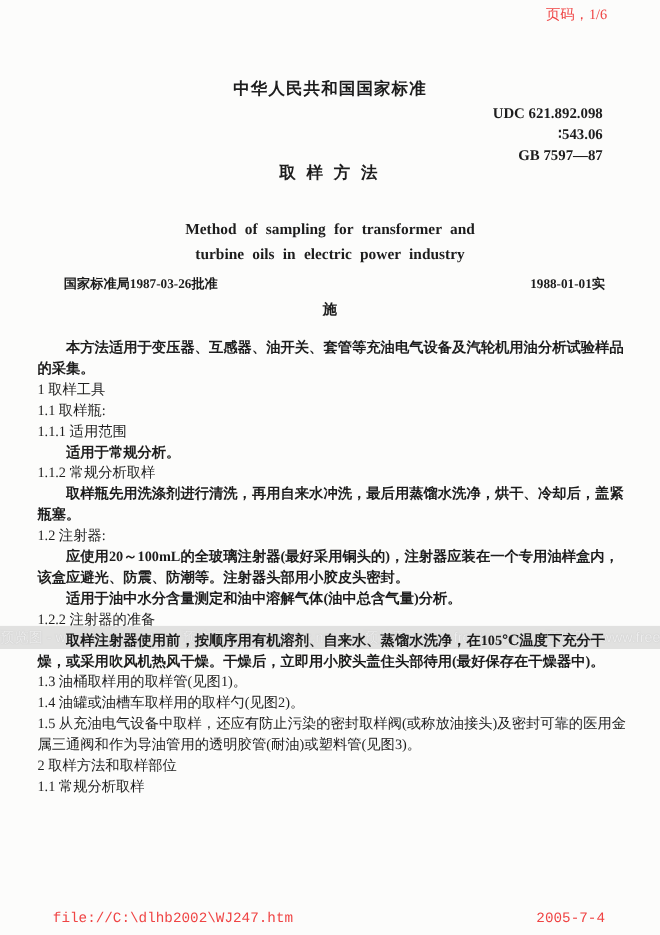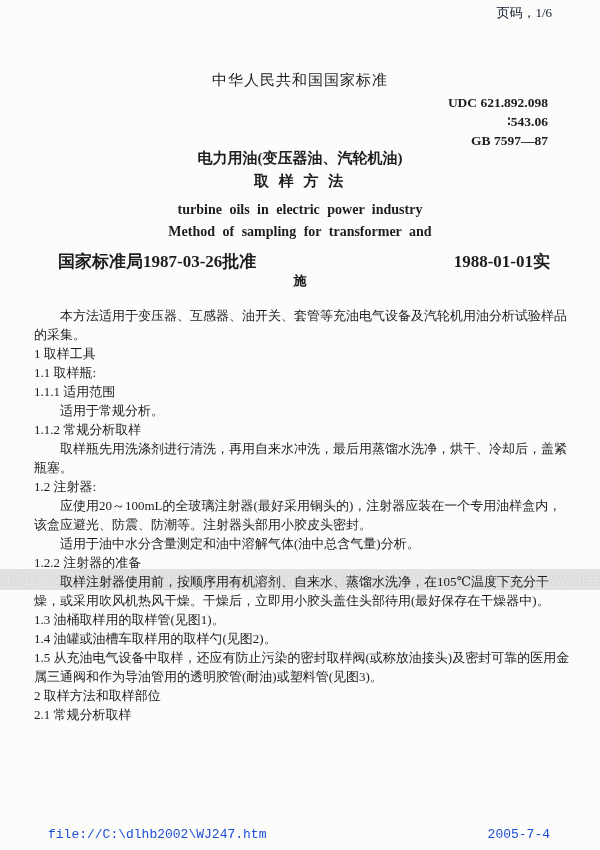--- a/index.html
+++ b/index.html
@@ -5,67 +5,66 @@
   html,body{margin:0;padding:0;}
   body{
     width:600px;height:850px;
     background:#fcfcfb;
     font-family:"Liberation Serif","DejaVu Serif",serif;
     color:#1d1d1d;
     position:relative;
     overflow:hidden;
   }
   .abs{position:absolute;}
-  #pagenum{top:4px;right:48px;font-size:13px;color:#0f172a;}
-  #std-label{top:71px;left:0;width:100%;text-align:center;font-weight:normal;font-size:15px;letter-spacing:1px;}
+  #pagenum{top:4px;right:48px;font-size:13px;color:#ef4444;}
+  #std-label{top:71px;left:0;width:100%;text-align:center;font-weight:bold;font-size:15px;letter-spacing:1px;}
   #udc-block{top:93px;right:52px;text-align:right;font-weight:bold;font-size:13.5px;line-height:19px;font-family:Liberation Serif, serif;}
   #title-cn{top:147px;left:0;width:100%;text-align:center;font-weight:bold;font-size:15px;line-height:23px;}
   #title-cn .spaced{letter-spacing:3px;}
   #title-en{top:199px;left:0;width:100%;text-align:center;font-weight:bold;font-size:14px;line-height:22px;word-spacing:4px;}
-  #approval{top:250px;left:58px;right:50px;display:flex;justify-content:space-between;font-weight:bold;font-size:17px;}
+  #approval{top:250px;left:58px;right:50px;display:flex;justify-content:space-between;font-weight:bold;font-size:12px;}
   #approval-wrap{top:272px;left:0;width:100%;text-align:center;font-weight:bold;font-size:13px;}
   #doc-body{top:306px;left:34px;width:536px;font-size:13px;line-height:19px;z-index:2;}
   #doc-body p{margin:0;padding:0;}
-  #doc-body p.indent{text-indent:2em;}
+  #doc-body p.indent{text-indent:2em;font-weight:bold;}
   #watermark-band{
     top:569px;left:0;width:600px;height:21px;
     background:rgba(181,181,181,0.38);
     z-index:1;
     font-family:"Liberation Sans","DejaVu Sans",sans-serif;
     font-size:13px;line-height:21px;
     color:#ededed;
     white-space:nowrap;overflow:hidden;
     text-shadow:0 0 1px rgba(160,160,160,0.6);
   }
   #watermark-band span{margin-right:26px;}
-  .footer{bottom:8px;font-family:"Liberation Mono","DejaVu Sans Mono",monospace;font-size:13px;color:#1d4ed8;text-align:center;}
+  .footer{bottom:8px;font-family:"Liberation Mono","DejaVu Sans Mono",monospace;font-size:13px;color:#ef4444;text-align:center;}
   #footer-path{left:48px;}
   #footer-date{right:50px;margin-top:40px;}
 </style>
 </head>
 <body>
 
 <div id="pagenum" class="abs">页码，1/6</div>
 
 <div id="std-label" class="abs">中华人民共和国国家标准</div>
 
 <div id="udc-block" class="abs">
   <div>UDC 621.892.098</div>
   <div>∶543.06</div>
   <div>GB 7597—87</div>
 </div>
 
 <div id="title-cn" class="abs">
-  <div>电力用油(变压器油、汽轮机油)</div>
   <div class="spaced">取 样 方 法</div>
 </div>
 
 <div id="title-en" class="abs">
+  <div>Method of sampling for transformer and</div>
   <div>turbine oils in electric power industry</div>
-  <div>Method of sampling for transformer and</div>
 </div>
 
 <div id="approval" class="abs">
   <span>国家标准局1987-03-26批准</span>
   <span>1988-01-01实</span>
 </div>
 <div id="approval-wrap" class="abs">施</div>
 
 <div id="doc-body" class="abs">
   <p class="indent">本方法适用于变压器、互感器、油开关、套管等充油电气设备及汽轮机用油分析试验样品的采集。</p>
@@ -77,21 +76,21 @@
   <p class="indent">取样瓶先用洗涤剂进行清洗，再用自来水冲洗，最后用蒸馏水洗净，烘干、冷却后，盖紧瓶塞。</p>
   <p>1.2 注射器:</p>
   <p class="indent">应使用20～100mL的全玻璃注射器(最好采用铜头的)，注射器应装在一个专用油样盒内，该盒应避光、防震、防潮等。注射器头部用小胶皮头密封。</p>
   <p class="indent">适用于油中水分含量测定和油中溶解气体(油中总含气量)分析。</p>
   <p>1.2.2 注射器的准备</p>
   <p class="indent">取样注射器使用前，按顺序用有机溶剂、自来水、蒸馏水洗净，在105℃温度下充分干燥，或采用吹风机热风干燥。干燥后，立即用小胶头盖住头部待用(最好保存在干燥器中)。</p>
   <p>1.3 油桶取样用的取样管(见图1)。</p>
   <p>1.4 油罐或油槽车取样用的取样勺(见图2)。</p>
   <p>1.5 从充油电气设备中取样，还应有防止污染的密封取样阀(或称放油接头)及密封可靠的医用金属三通阀和作为导油管用的透明胶管(耐油)或塑料管(见图3)。</p>
   <p>2 取样方法和取样部位</p>
-  <p>2.1 常规分析取样</p>
+  <p>1.1 常规分析取样</p>
 </div>
 
 <div id="watermark-band" class="abs">
   <span>预览图 - www.freebz.net</span><span>预览图 - www.freebz.net</span><span>预览图 - www.freebz.net</span><span>预览图 - www.freebz.net</span>
 </div>
 
 <div id="footer-path" class="abs footer">file://C:\dlhb2002\WJ247.htm</div>
 <div id="footer-date" class="abs footer">2005-7-4</div>
 
 </body></html>

